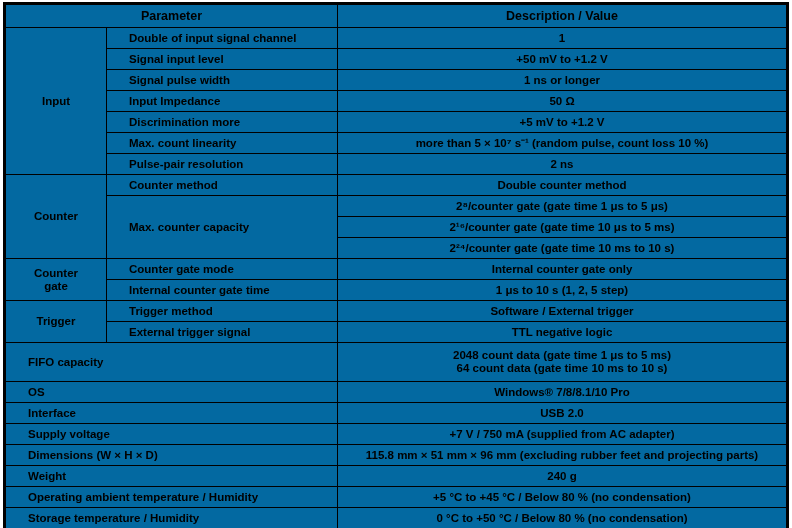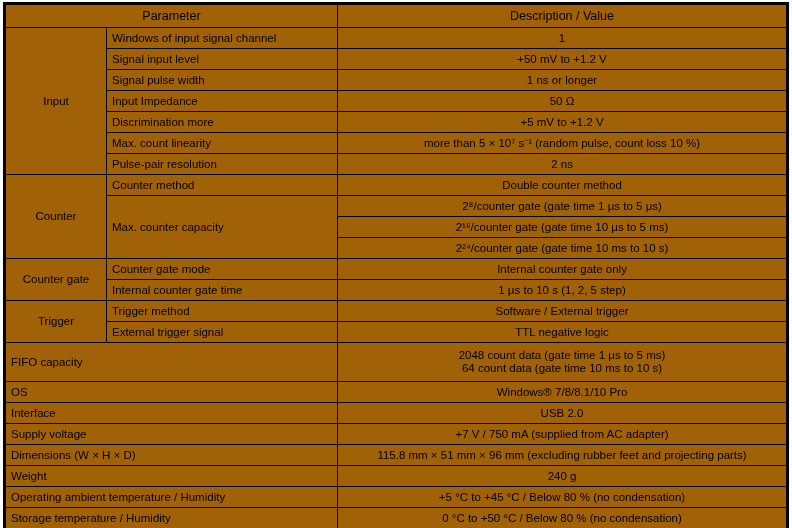--- a/index.html
+++ b/index.html
@@ -23,24 +23,24 @@
   table.spec {
     border-collapse: collapse;
     table-layout: fixed;
     width: 782px;
     margin: 4px 0 0 5px;
     font-size: 11.5px;
     line-height: 1.12;
   }
   table.spec td, table.spec th {
     border: 1px solid #000000;
-    padding: 2px 5px;
+    padding: 2px 22px;
     vertical-align: middle;
-    font-weight: normal;
-    background: #a16207;
+    font-weight: bold;
+    background: #0369a1;
   }
   
   table.spec {
     outline: 2px solid #000000;
     outline-offset: 0px;
   }
   col.c1 { width: 101px; }
   col.c2 { width: 231px; }
   col.c3 { width: 449px; }
 
@@ -80,21 +80,21 @@
     </colgroup>
     <tbody>
 
       <tr>
         <th class="hdr" colspan="2">Parameter</th>
         <th class="hdr">Description / Value</th>
       </tr>
 
       <tr>
         <td class="grp row-h" rowspan="7">Input</td>
-        <td class="param row-h">Windows of input signal channel</td>
+        <td class="param row-h">Double of input signal channel</td>
         <td class="val row-h">1</td>
       </tr>
       <tr>
         <td class="param row-h">Signal input level</td>
         <td class="val row-h">+50 mV to +1.2 V</td>
       </tr>
       <tr>
         <td class="param row-h">Signal pulse width</td>
         <td class="val row-h">1 ns or longer</td>
       </tr>

